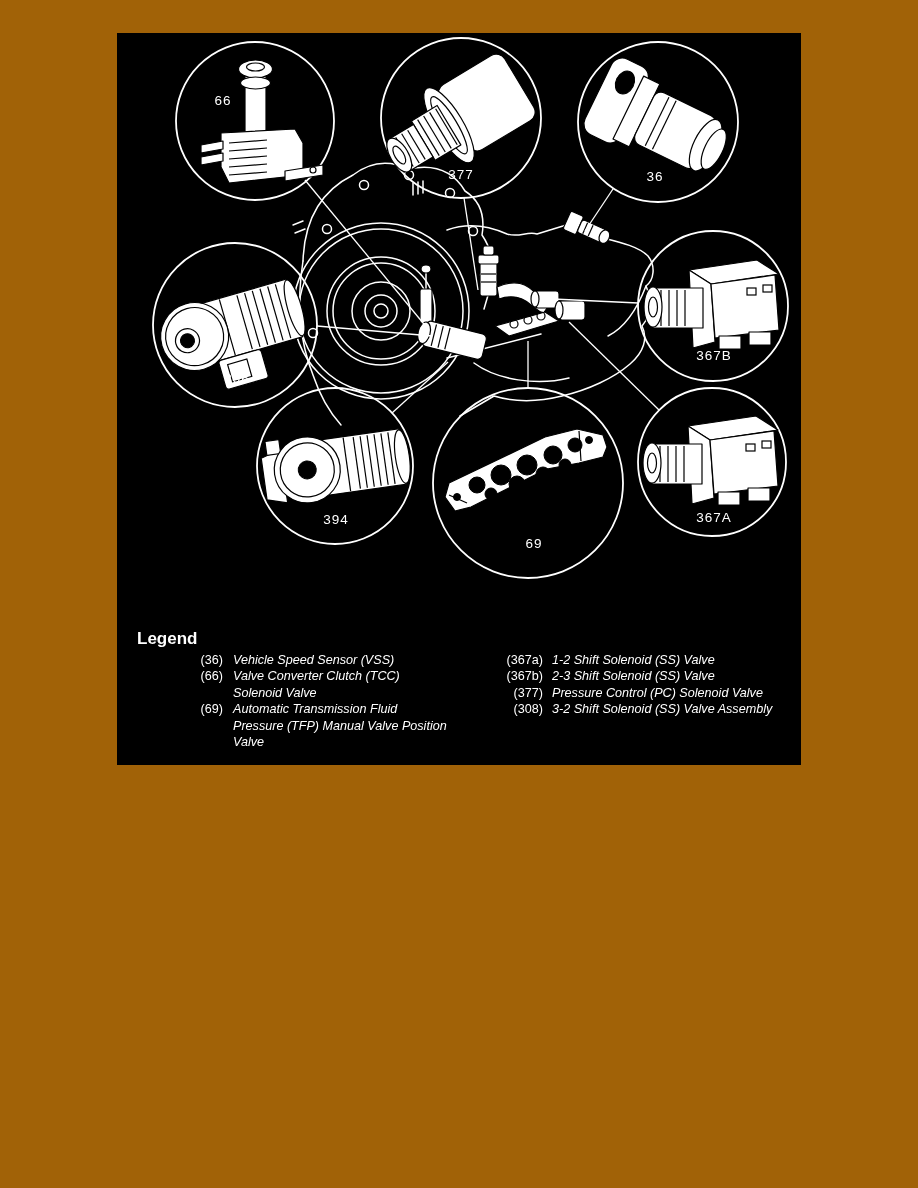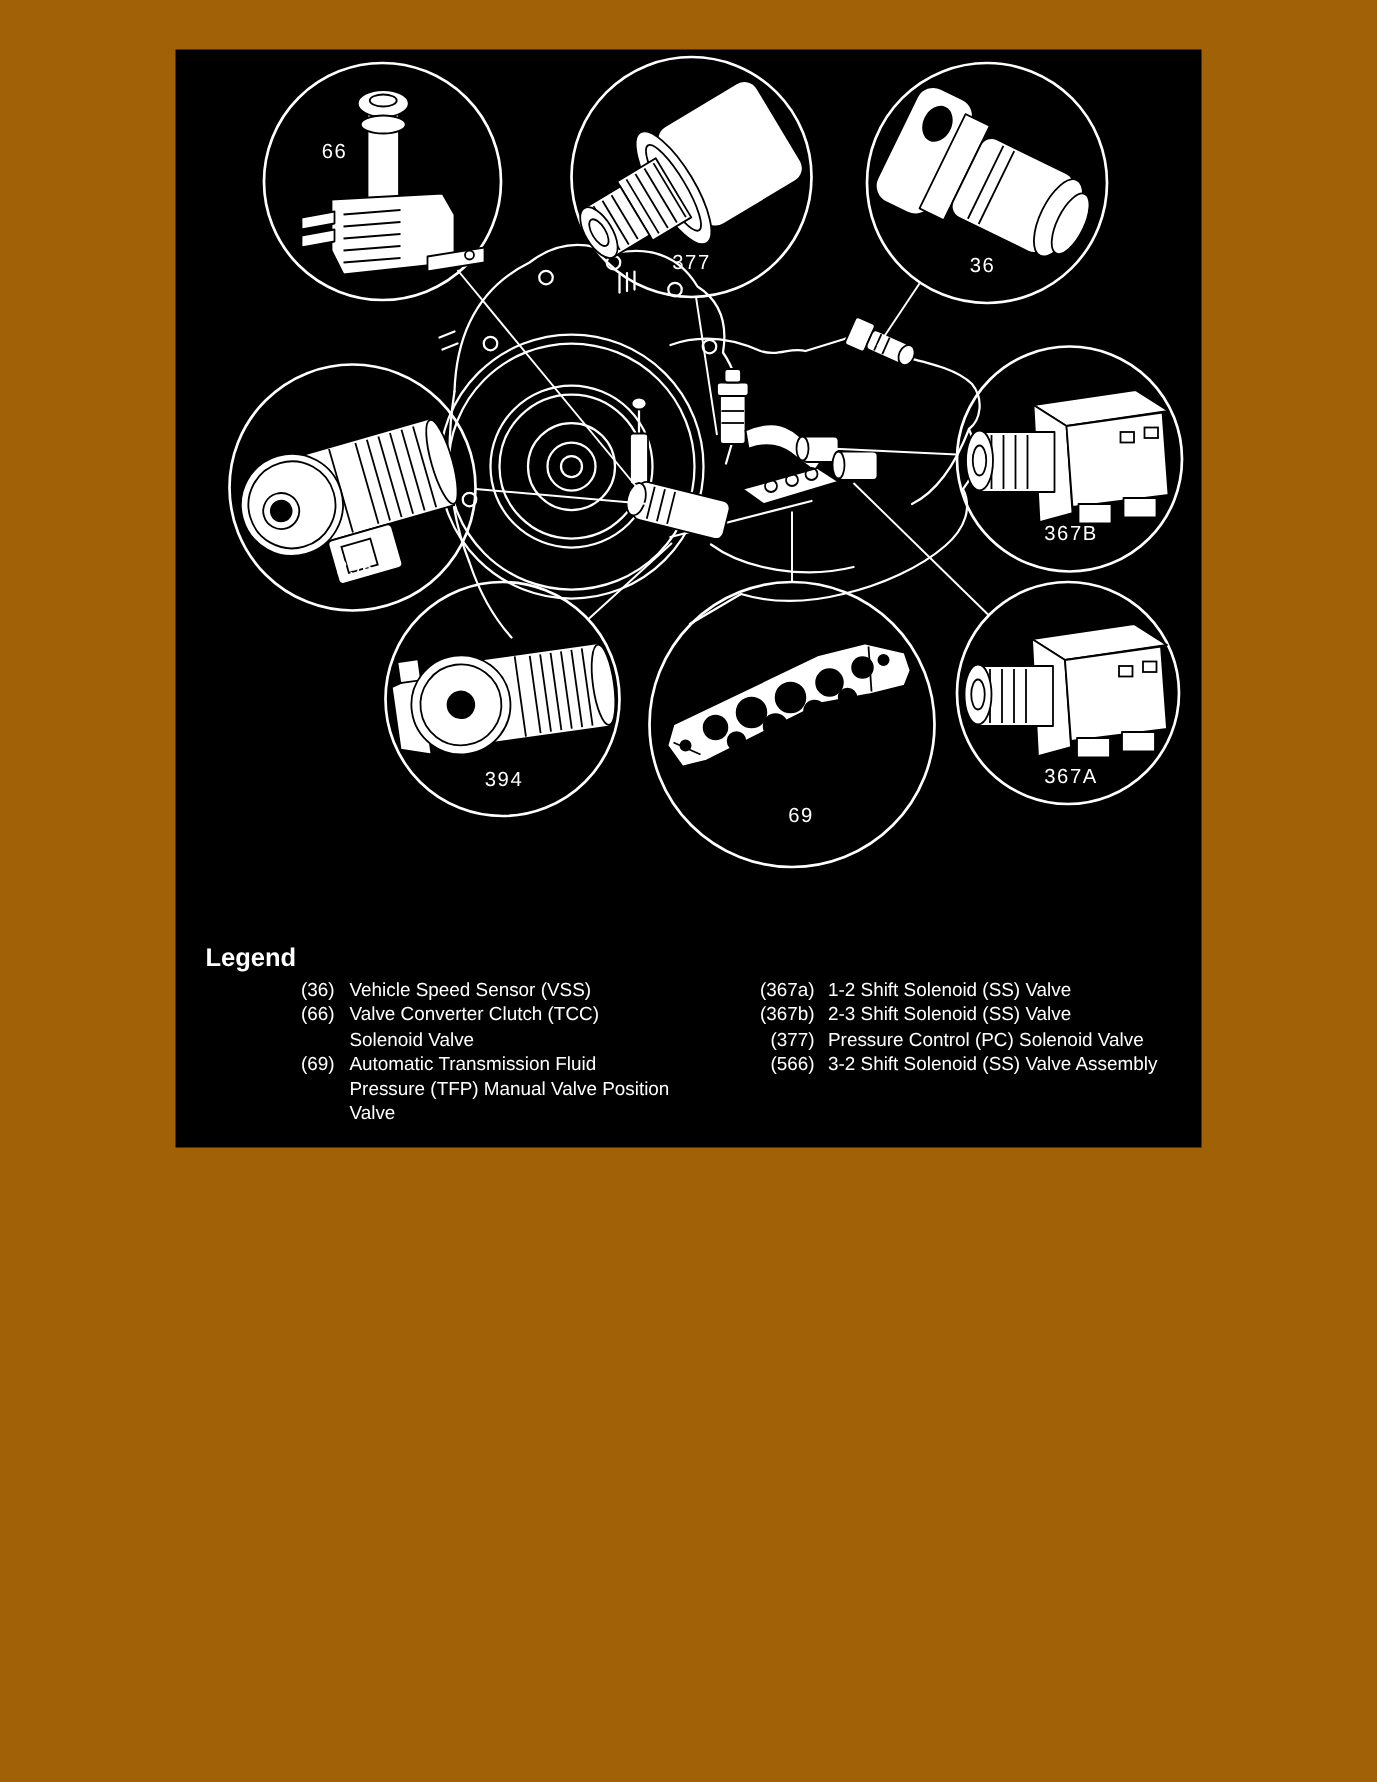--- a/index.html
+++ b/index.html
@@ -16,21 +16,21 @@
   .ldr{stroke:#fff;stroke-width:1.3;}
   .lab{fill:#fff;font:13.5px "Liberation Sans",sans-serif;letter-spacing:1px;text-anchor:middle;}
   
   .legend-title{position:absolute;left:20px;top:596px;color:#fff;font-size:17px;font-weight:bold;}
   .lcol{position:absolute;top:619px;color:#fff;font-size:12.6px;line-height:16.4px;}
   .lcol-left{left:32px;width:310px;margin-left:44px;}
   .lcol-right{left:378px;width:300px;}
   .lrow{display:flex;}
   .lnum{flex:none;text-align:right;width:30px;}
   .lcol-right .lnum{width:48px;}
-  .ltxt{margin-left:10px;}
+  .ltxt{margin-left:10px;font-style:italic;}
   .lcol-right .ltxt{margin-left:9px;}
 </style>
 </head>
 <body>
 
 <div class="page">
   <div class="figure">
 
     <svg width="684" height="732" viewBox="0 0 684 732">
       <defs>
@@ -293,21 +293,21 @@
           <div>2-3 Shift Solenoid (SS) Valve</div>
         </div>
       </div>
       <div class="lrow">
         <div class="lnum">(377)</div>
         <div class="ltxt">
           <div>Pressure Control (PC) Solenoid Valve</div>
         </div>
       </div>
       <div class="lrow">
-        <div class="lnum">(566)</div>
+        <div class="lnum">(308)</div>
         <div class="ltxt">
           <div>3-2 Shift Solenoid (SS) Valve Assembly</div>
         </div>
       </div>
     </div>
 
   </div>
 </div>
 
 </body></html>

